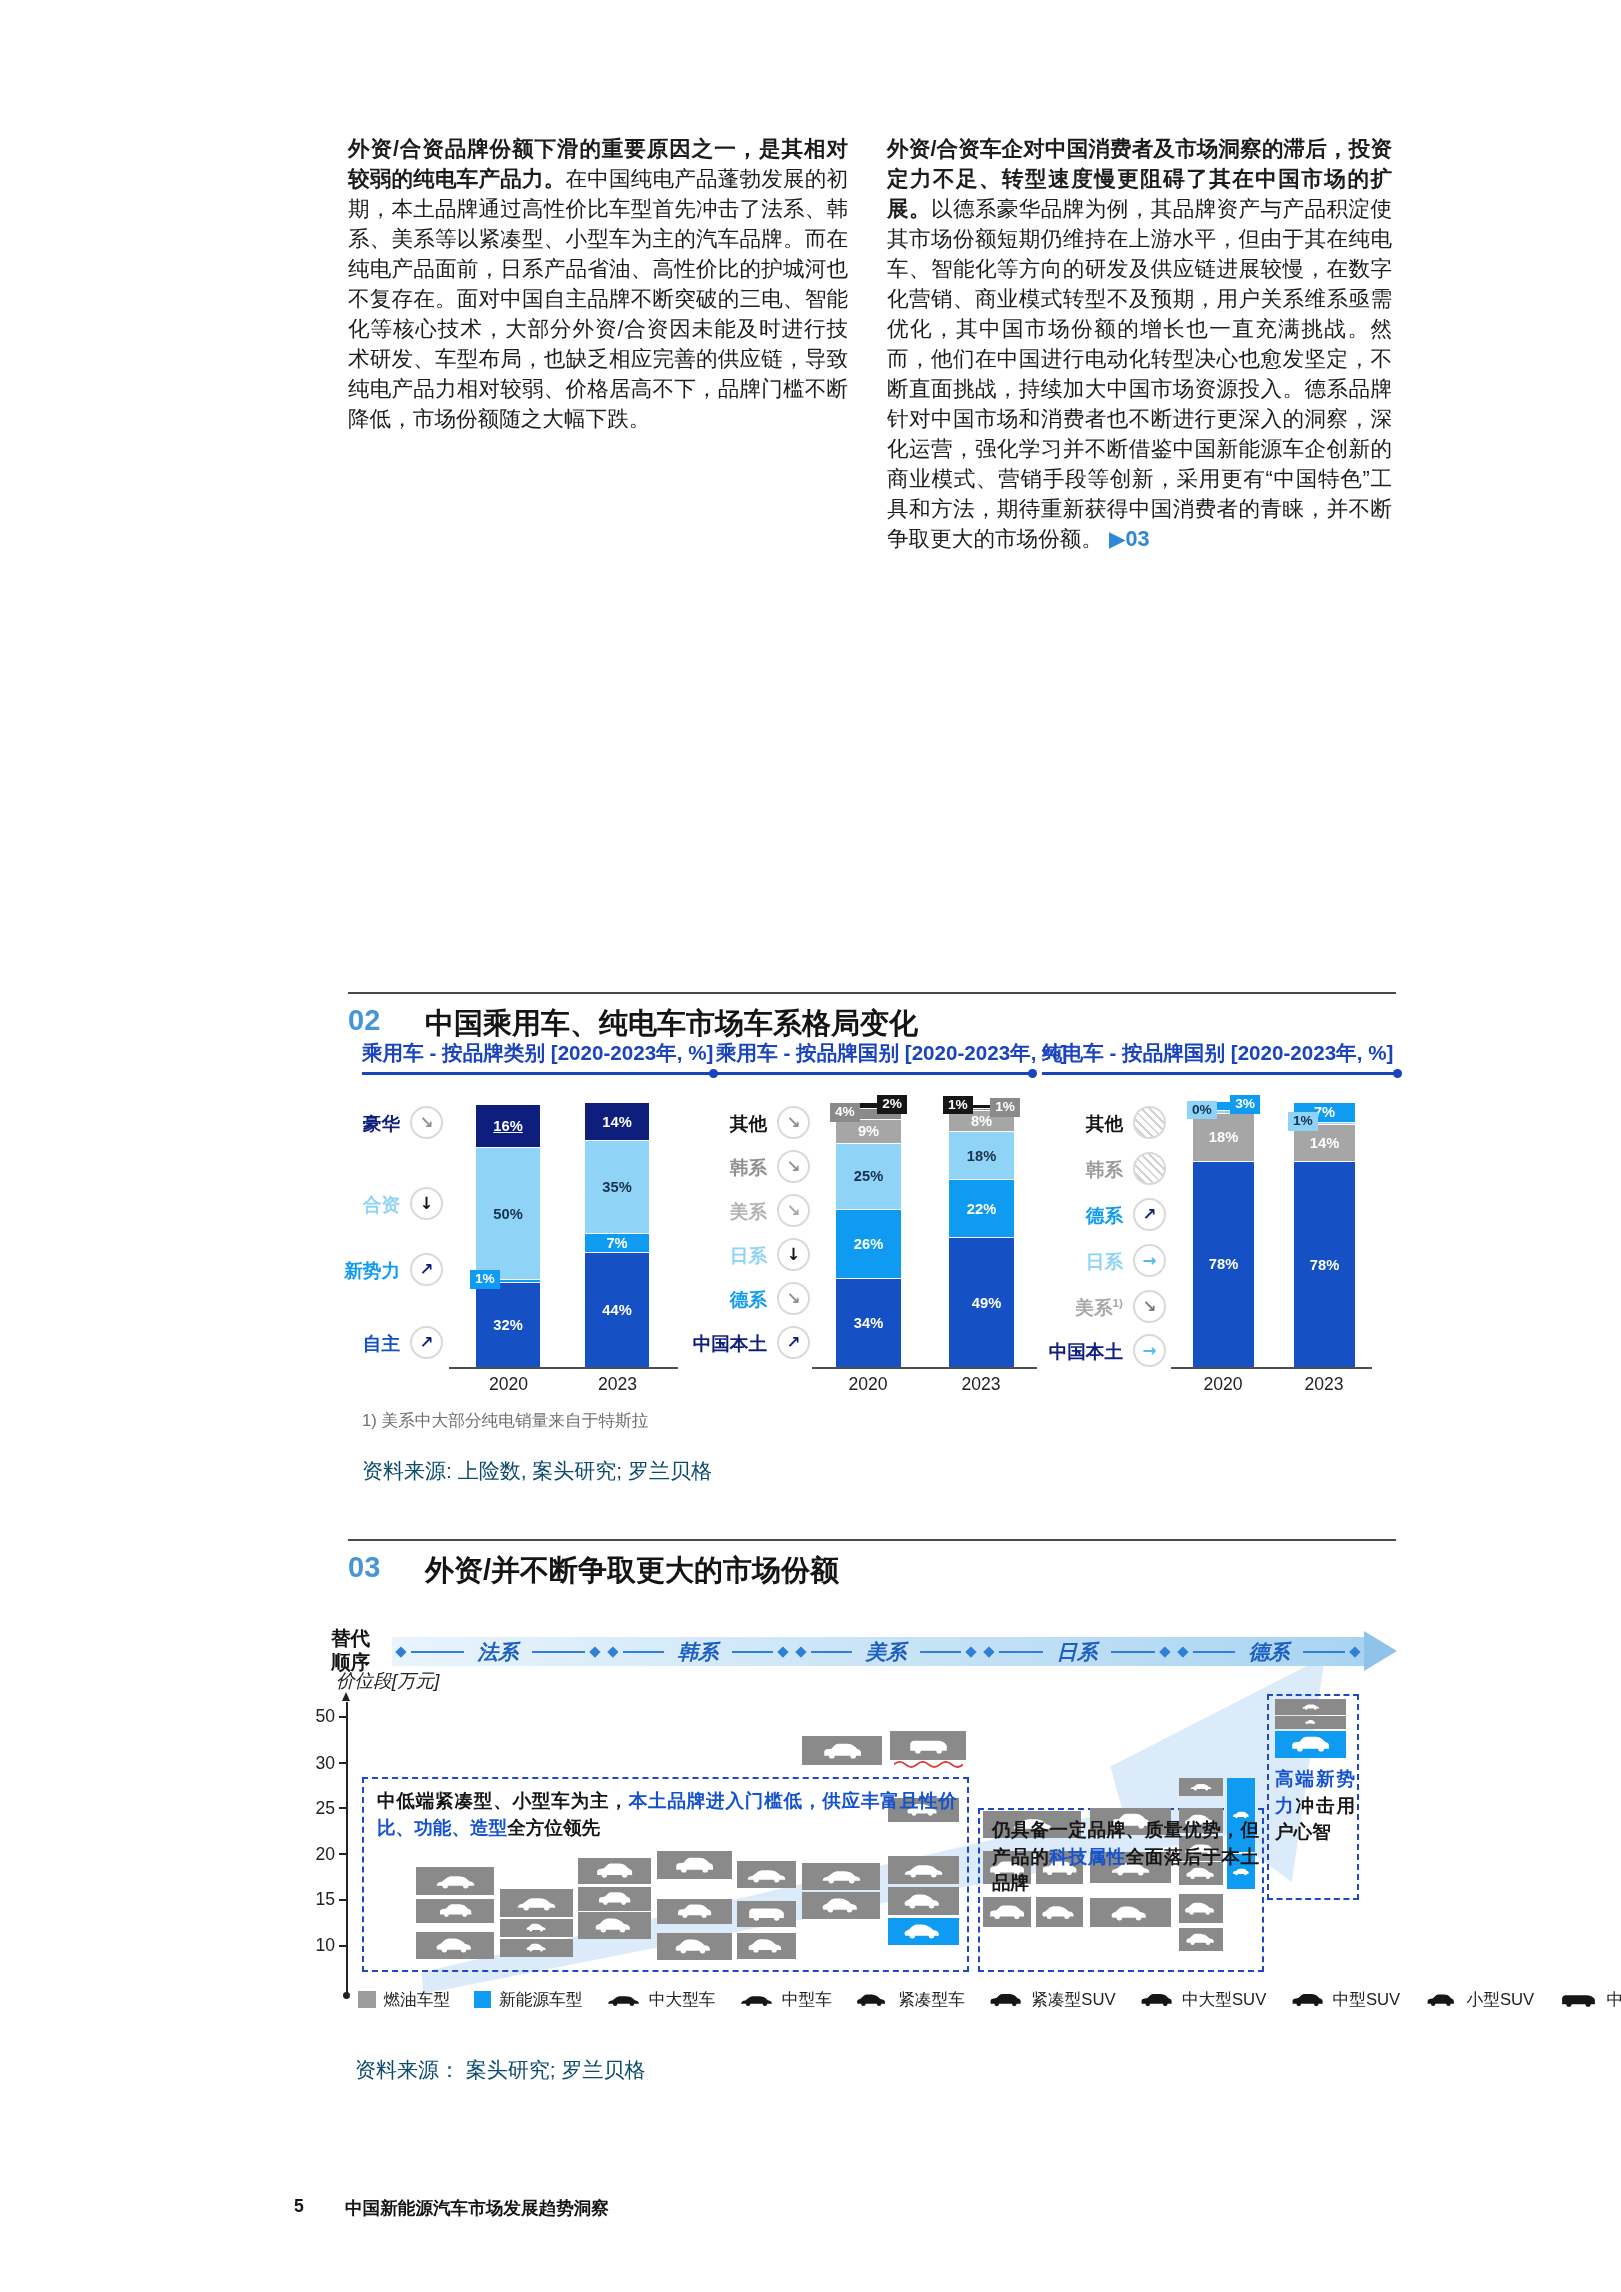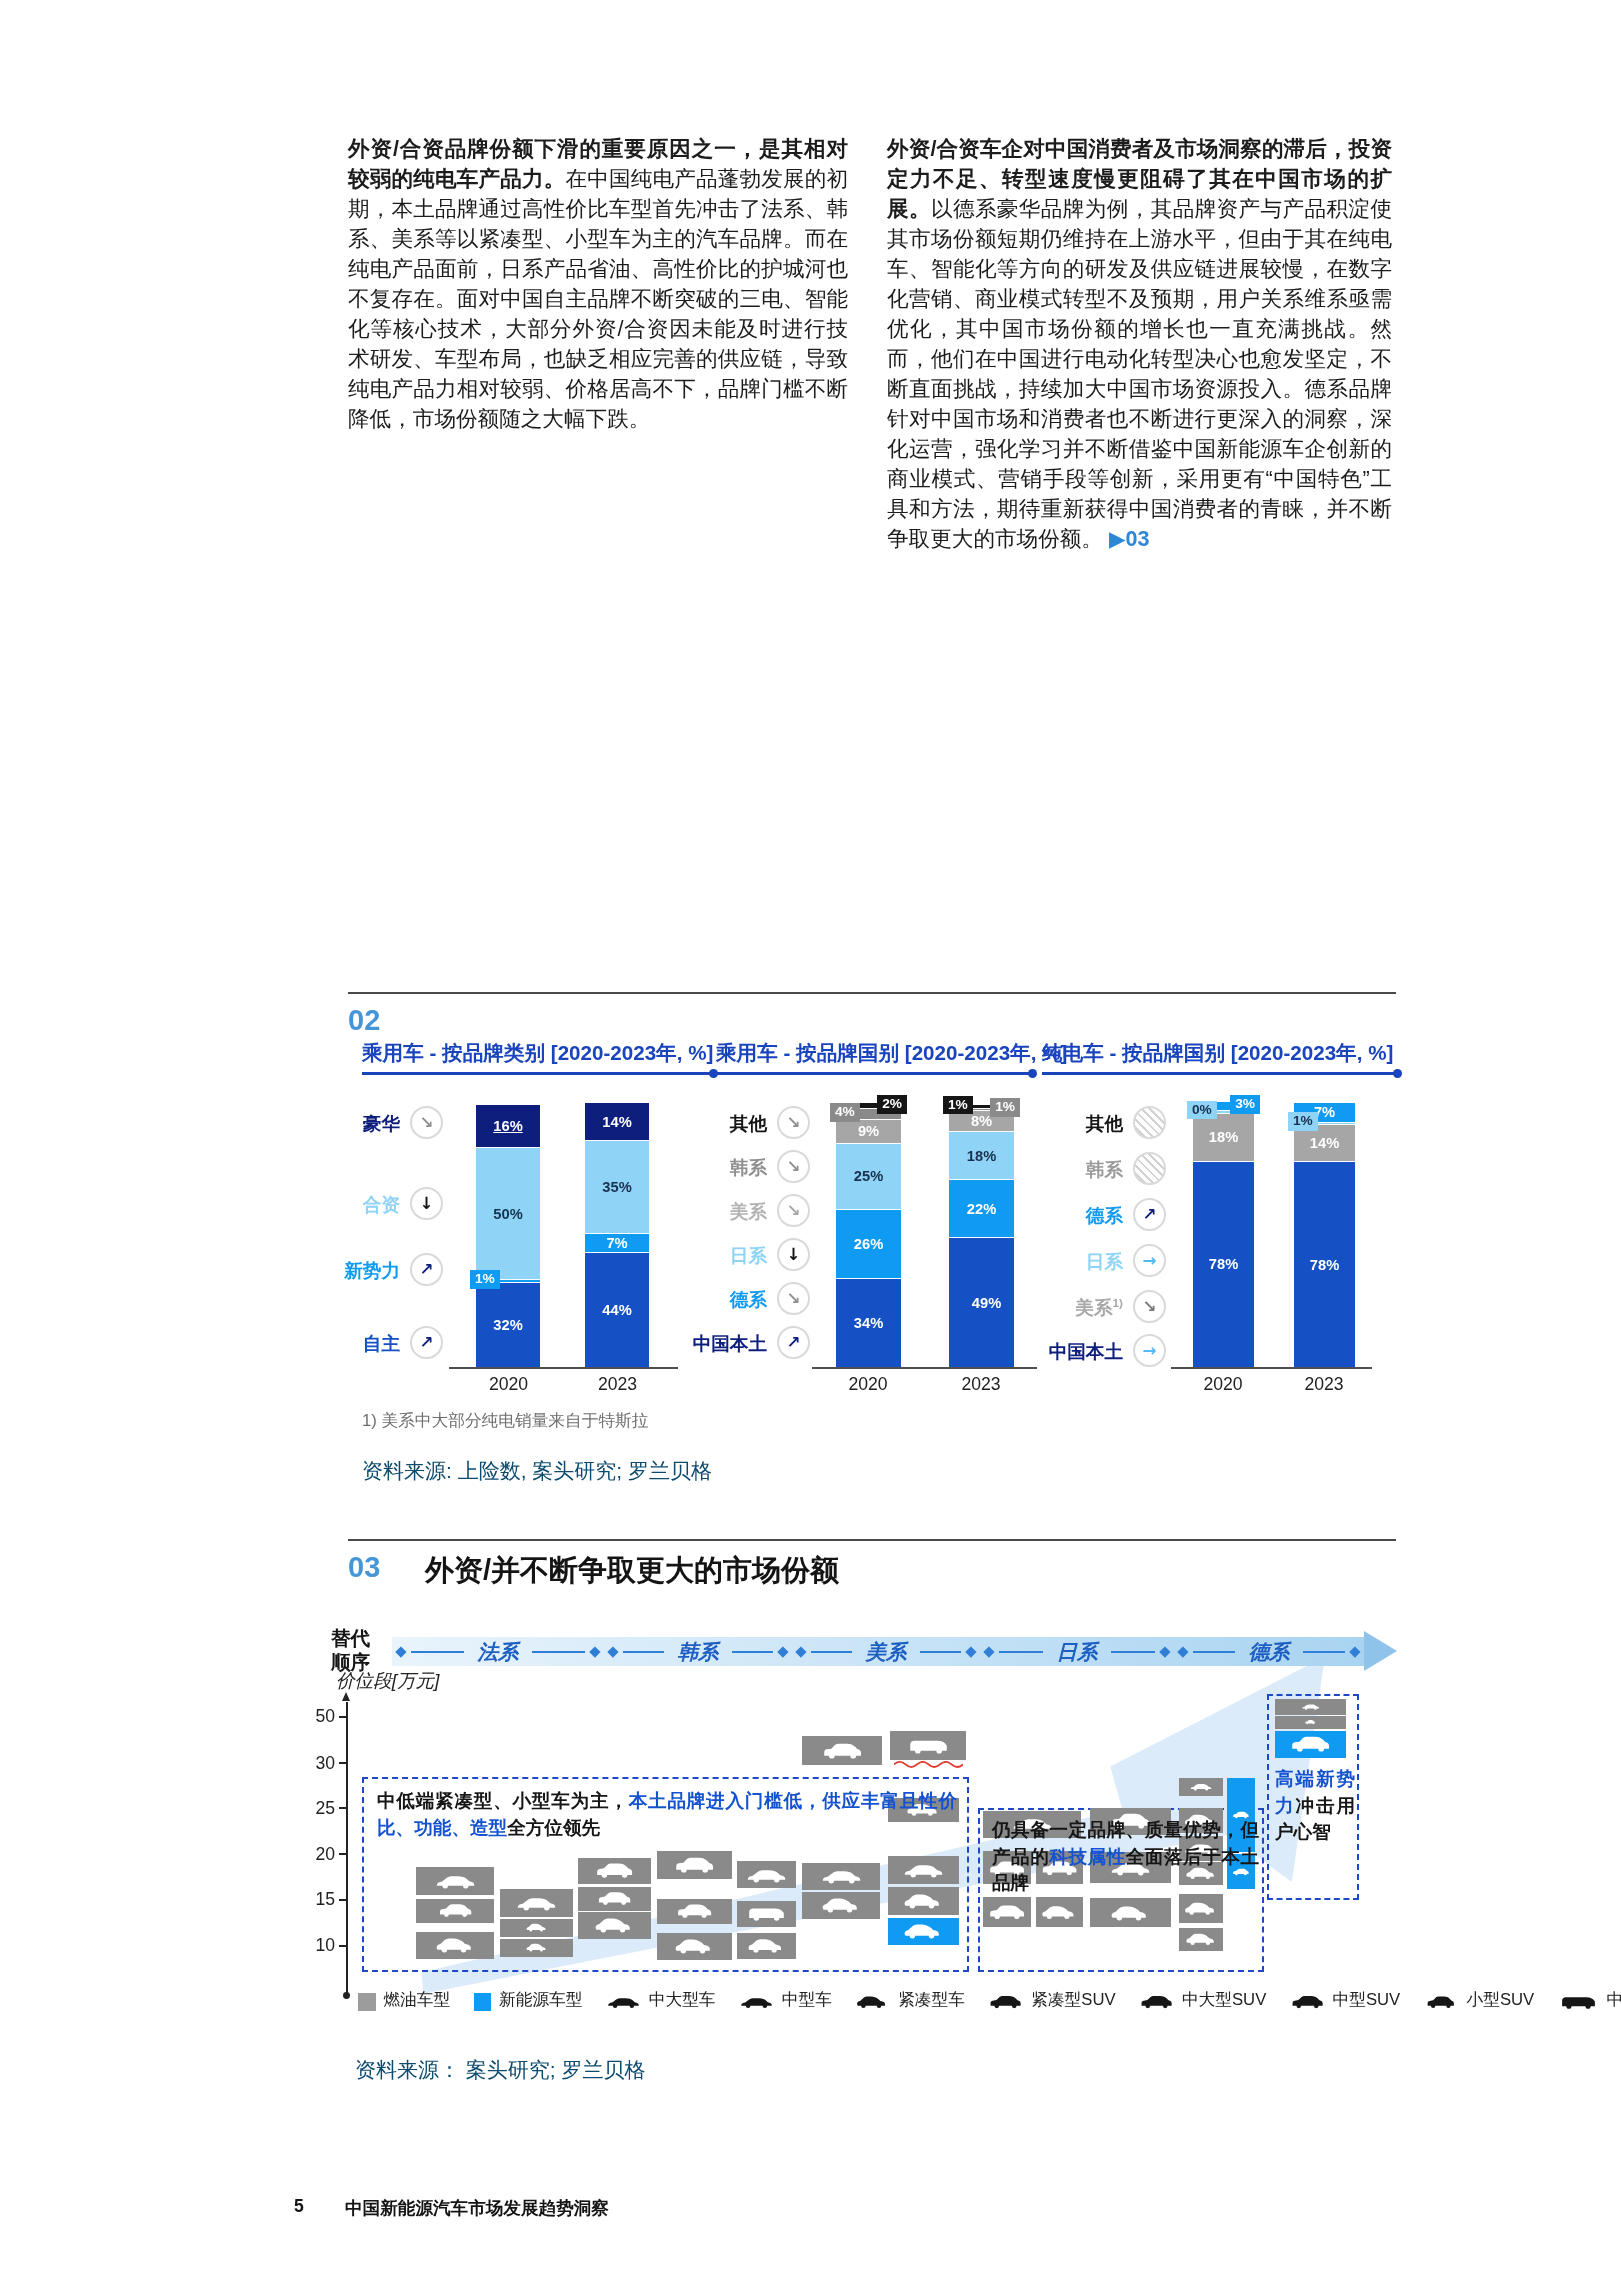--- a/index.html
+++ b/index.html
@@ -48,21 +48,21 @@
   .tick-dash{position:absolute;width:6.9px;height:2px;background:#222;z-index:2;}
   .dashed{position:absolute;border:2px dashed #1d49c8;z-index:1;background:transparent;}
   .anno{position:absolute;font-size:18.6px;font-weight:bold;line-height:26.5px;color:#161616;text-align:justify;z-index:3;}
   .anno .bb{color:#1552d0;}
   .anno .b{color:#161616;}
   .tile{position:absolute;display:flex;align-items:center;justify-content:center;z-index:2;color:#ffffff;}
   .tile.g{background:#8a8a8a;}
   .tile.b{background:#0f9bf2;}
   .sq{position:absolute;z-index:3;}
   .l3-row{position:absolute;display:flex;gap:23.5px;align-items:center;z-index:2;}
-  .l3{display:flex;align-items:flex-end;gap:7.8px;font-size:16.7px;color:#222;white-space:nowrap;}
+  .l3{display:flex;align-items:center;gap:7.8px;font-size:16.7px;color:#222;white-space:nowrap;}
   .swatch{width:17.6px;height:17.6px;flex:0 0 auto;}
   .footer-num{font-size:17.6px;font-weight:bold;color:#141414;z-index:2;}
   .footer-title{font-size:17.6px;font-weight:bold;color:#141414;z-index:2;}
   sup{font-size:11.8px;}
 </style>
 </head>
 <body>
 
 <div class="page">
 
@@ -72,20 +72,21 @@
 
   <div id="colL" class="abs textcol" style="left:348px;top:134px;width:500px">
       <p class="para"><span class="b">外资/合资品牌份额下滑的重要原因之一，是其相对较弱的纯电车产品力。</span><span class="">在中国纯电产品蓬勃发展的初期，本土品牌通过高性价比车型首先冲击了法系、韩系、美系等以紧凑型、小型车为主的汽车品牌。而在纯电产品面前，日系产品省油、高性价比的护城河也不复存在。面对中国自主品牌不断突破的三电、智能化等核心技术，大部分外资/合资因未能及时进行技术研发、车型布局，也缺乏相应完善的供应链，导致纯电产品力相对较弱、价格居高不下，品牌门槛不断降低，市场份额随之大幅下跌。</span></p>
     </div>
   <div id="colR" class="abs textcol" style="left:887px;top:134px;width:505px">
       <p class="para"><span class="b">外资/合资车企对中国消费者及市场洞察的滞后，投资定力不足、转型速度慢更阻碍了其在中国市场的扩展。</span><span class="">以德系豪华品牌为例，其品牌资产与产品积淀使其市场份额短期仍维持在上游水平，但由于其在纯电车、智能化等方向的研发及供应链进展较慢，在数字化营销、商业模式转型不及预期，用户关系维系亟需优化，其中国市场份额的增长也一直充满挑战。然而，他们在中国进行电动化转型决心也愈发坚定，不断直面挑战，持续加大中国市场资源投入。德系品牌针对中国市场和消费者也不断进行更深入的洞察，深化运营，强化学习并不断借鉴中国新能源车企创新的商业模式、营销手段等创新，采用更有“中国特色”工具和方法，期待重新获得中国消费者的青睐，并不断争取更大的市场份额。</span><span class="m"> ▶03</span></p>
     </div>
 
   <div class="rule" style="top:992px"></div>
   <div class="abs sec-num" style="left:348px;top:1004px">02</div>
+  <div class="abs sec-title" style="left:425px;top:1004px">中国乘用车、纯电车市场车系格局变化</div>
   <div id="charts02">
       <div class="panel-title" style="position: absolute; left: 362px; top: 1039px;">乘用车 - 按品牌类别 [2020-2023年, %]</div>
       <div class="underline" style="position: absolute; left: 362px; top: 1072px; width: 350px; height: 2.9px;"></div>
       <div class="underline-dot" style="position: absolute; left: 709px; top: 1069px; width: 8.8px; height: 8.8px;"></div>
       <div class="leg-label" style="position: absolute; left: 253px; top: 1111px; width: 147px; color: rgb(13, 30, 125);">豪华</div>
       <div class="leg-icon" style="position: absolute; left: 410px; top: 1106px; width: 29px; height: 29px; color: rgb(143, 143, 143);">↘</div>
       <div class="leg-label" style="position: absolute; left: 253px; top: 1192px; width: 147px; color: rgb(143, 211, 246);">合资</div>
       <div class="leg-icon" style="position: absolute; left: 410px; top: 1187px; width: 29px; height: 29px; color: rgb(20, 20, 20);">↓</div>
       <div class="leg-label" style="position: absolute; left: 253px; top: 1258px; width: 147px; color: rgb(15, 155, 242);">新势力</div>
       <div class="leg-icon" style="position: absolute; left: 410px; top: 1253px; width: 29px; height: 29px; color: rgb(13, 30, 125);">↗</div>

